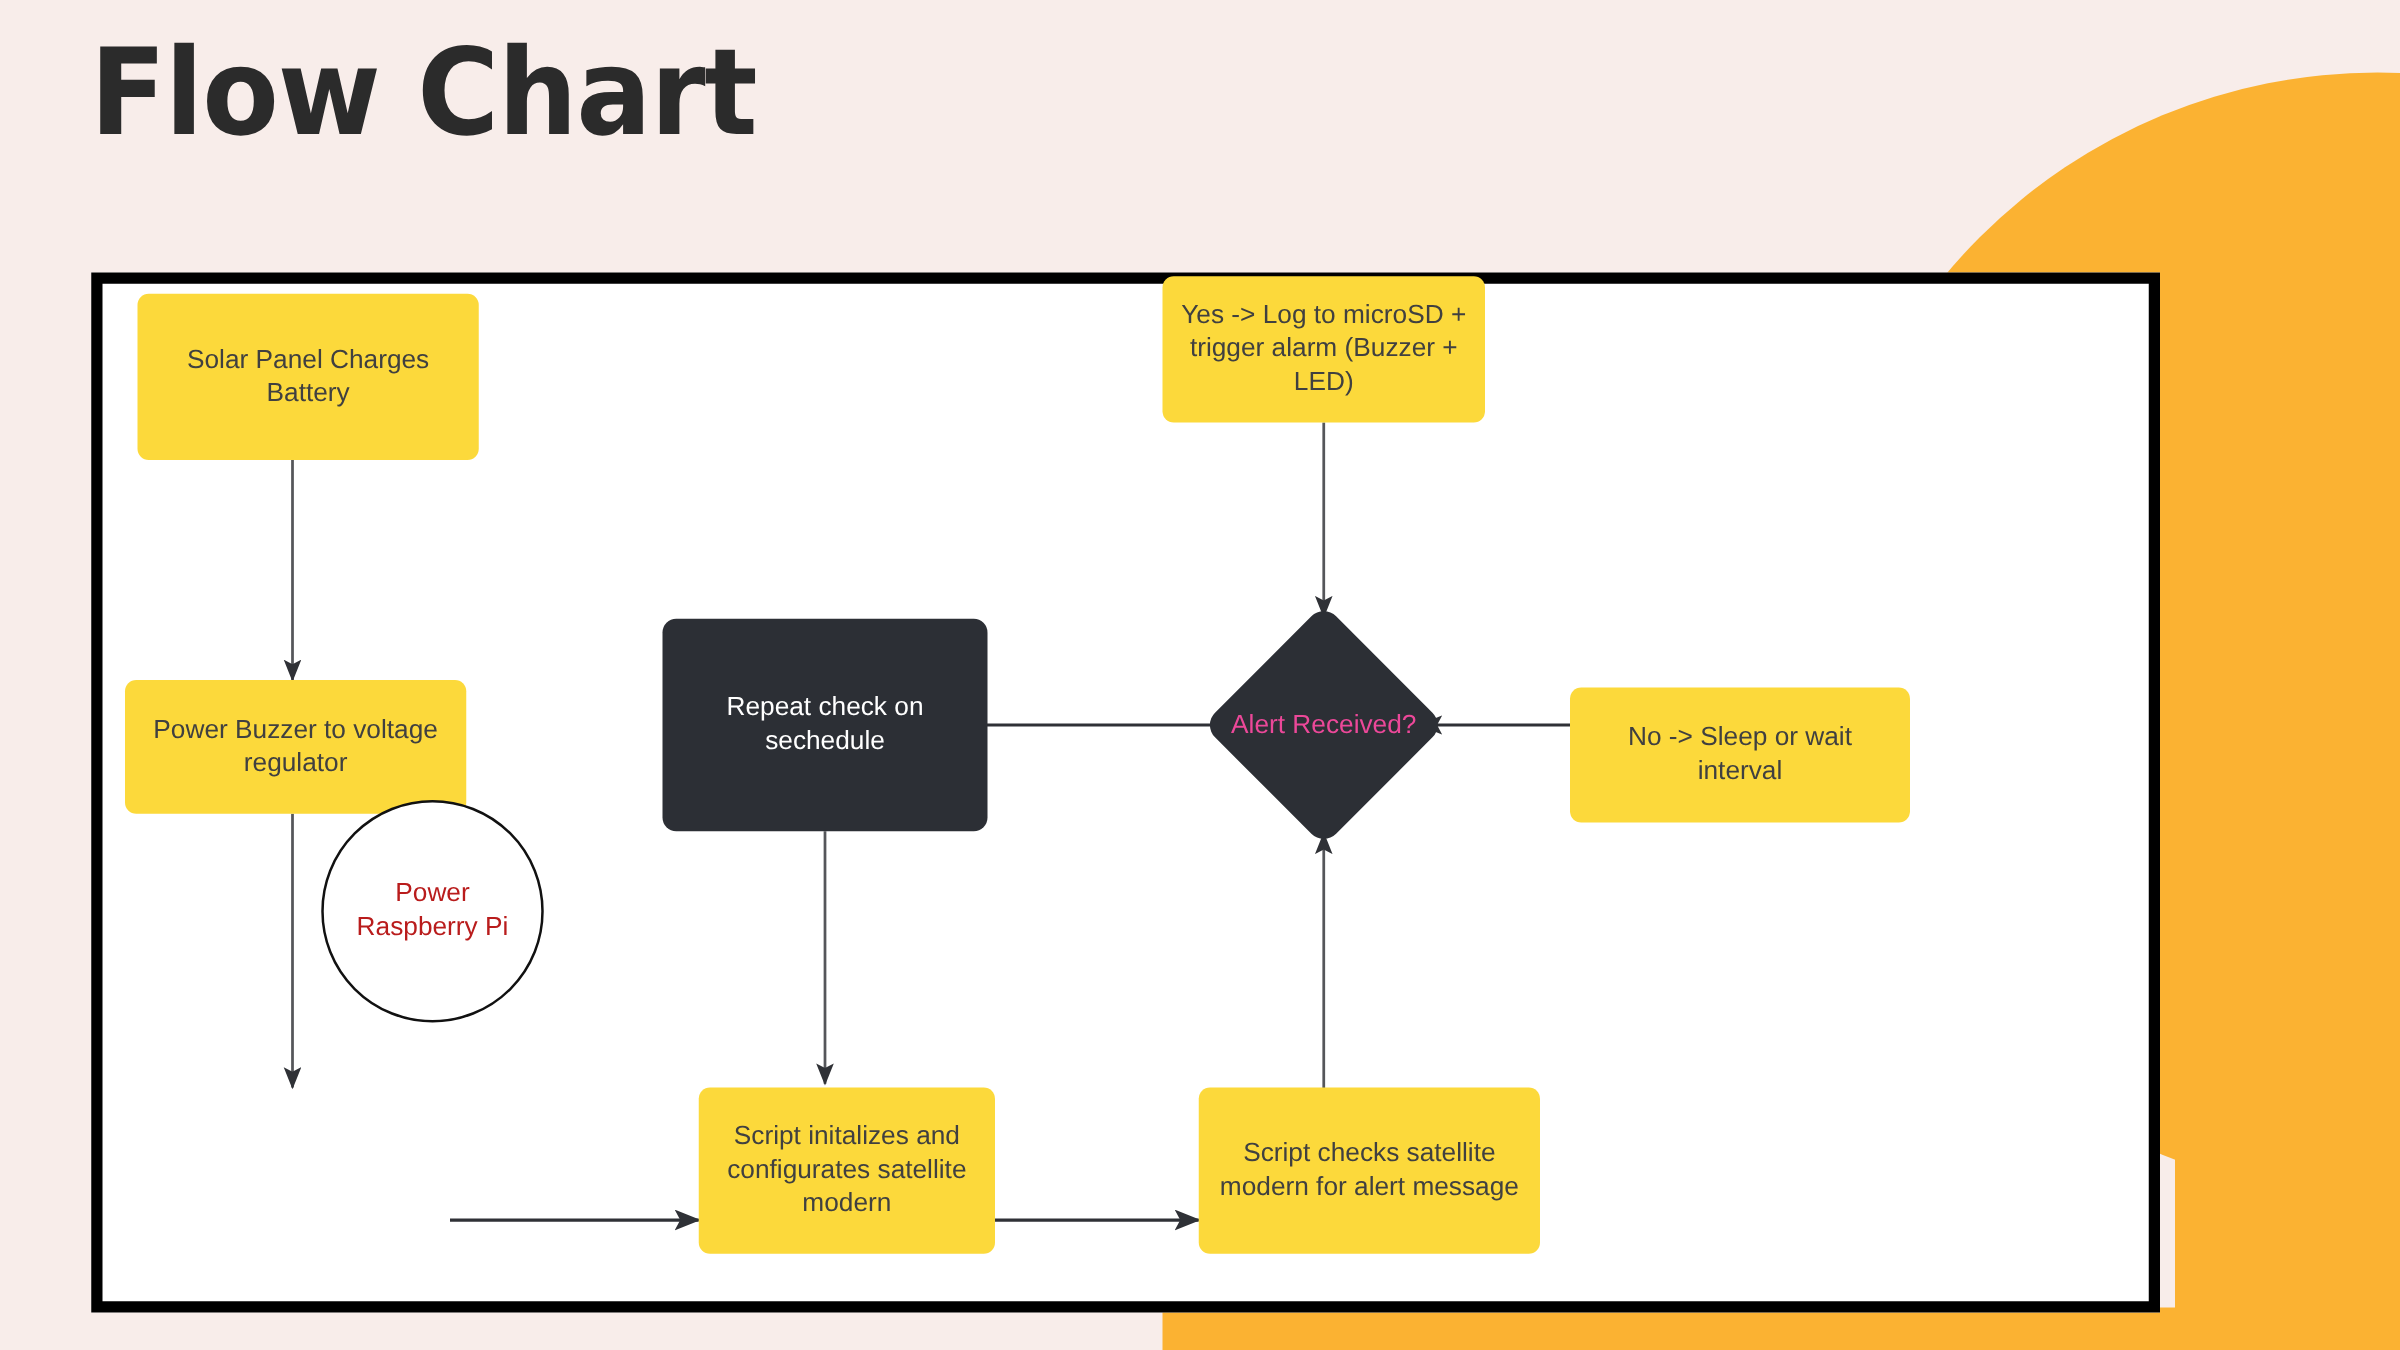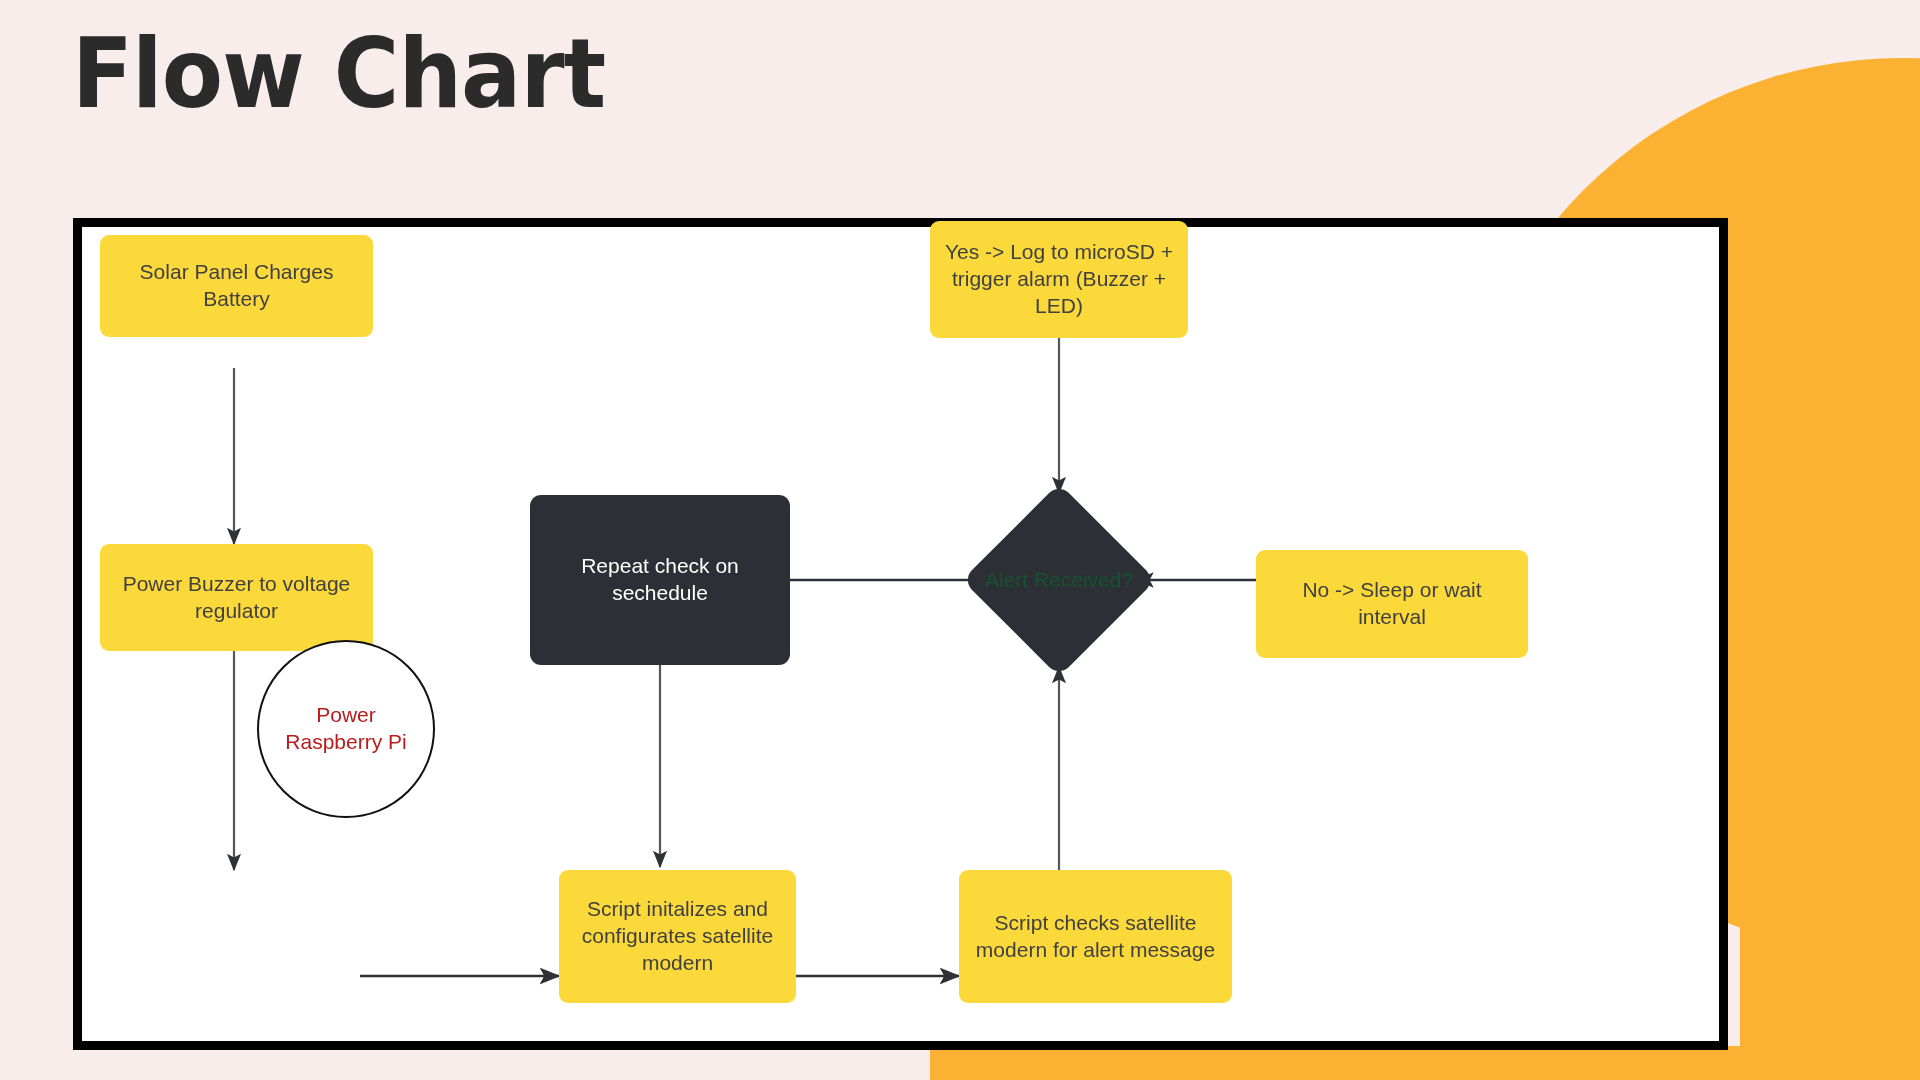--- a/index.html
+++ b/index.html
@@ -125,21 +125,21 @@
   .node-diamond-shape {
     position: absolute;
     left: 50%;
     top: 50%;
     background: #2C2F35;
     border-radius: 14px;
     transform: translate(-50%, -50%) rotate(45deg);
   }
   .node-diamond-label {
     position: relative;
-    color: #14532d;
+    color: #ec4899;
     font-size: 21px;
     line-height: 1.28;
     text-align: center;
     font-family: "Liberation Sans", sans-serif;
   }
 </style>
 </head>
 <body>
 
 <div id="canvas">
@@ -171,21 +171,21 @@
 
       <line x1="1174" y1="353" x2="1054" y2="353" stroke="#2F3136" stroke-width="2.4" marker-end="url(#arrowhead)"></line>
 
       <line x1="977" y1="111" x2="977" y2="266" stroke="#55565A" stroke-width="2.2" marker-end="url(#arrowhead)"></line>
 
       <line x1="900" y1="353" x2="680" y2="353" stroke="#2F3136" stroke-width="2.4" marker-end="url(#arrowhead)"></line>
 
       <line x1="578" y1="438" x2="578" y2="640" stroke="#55565A" stroke-width="2.2" marker-end="url(#arrowhead)"></line>
     </svg>
 
-    <div class="node node-yellow" style="left:18px; top:8px; width:273px; height:102px;">
+    <div class="node node-yellow" style="left:28px; top:8px; width:273px; height:133px;">
       <span>Solar Panel Charges Battery</span>
     </div>
 
     <div class="node node-yellow" style="left:18px; top:317px; width:273px; height:107px;">
       <span>Power Buzzer to voltage regulator</span>
     </div>
 
     <div class="node node-circle" style="left:175px; top:413px; width:178px; height:178px; font-size:21px;">
       <span>Power Raspberry Pi</span>
     </div>

